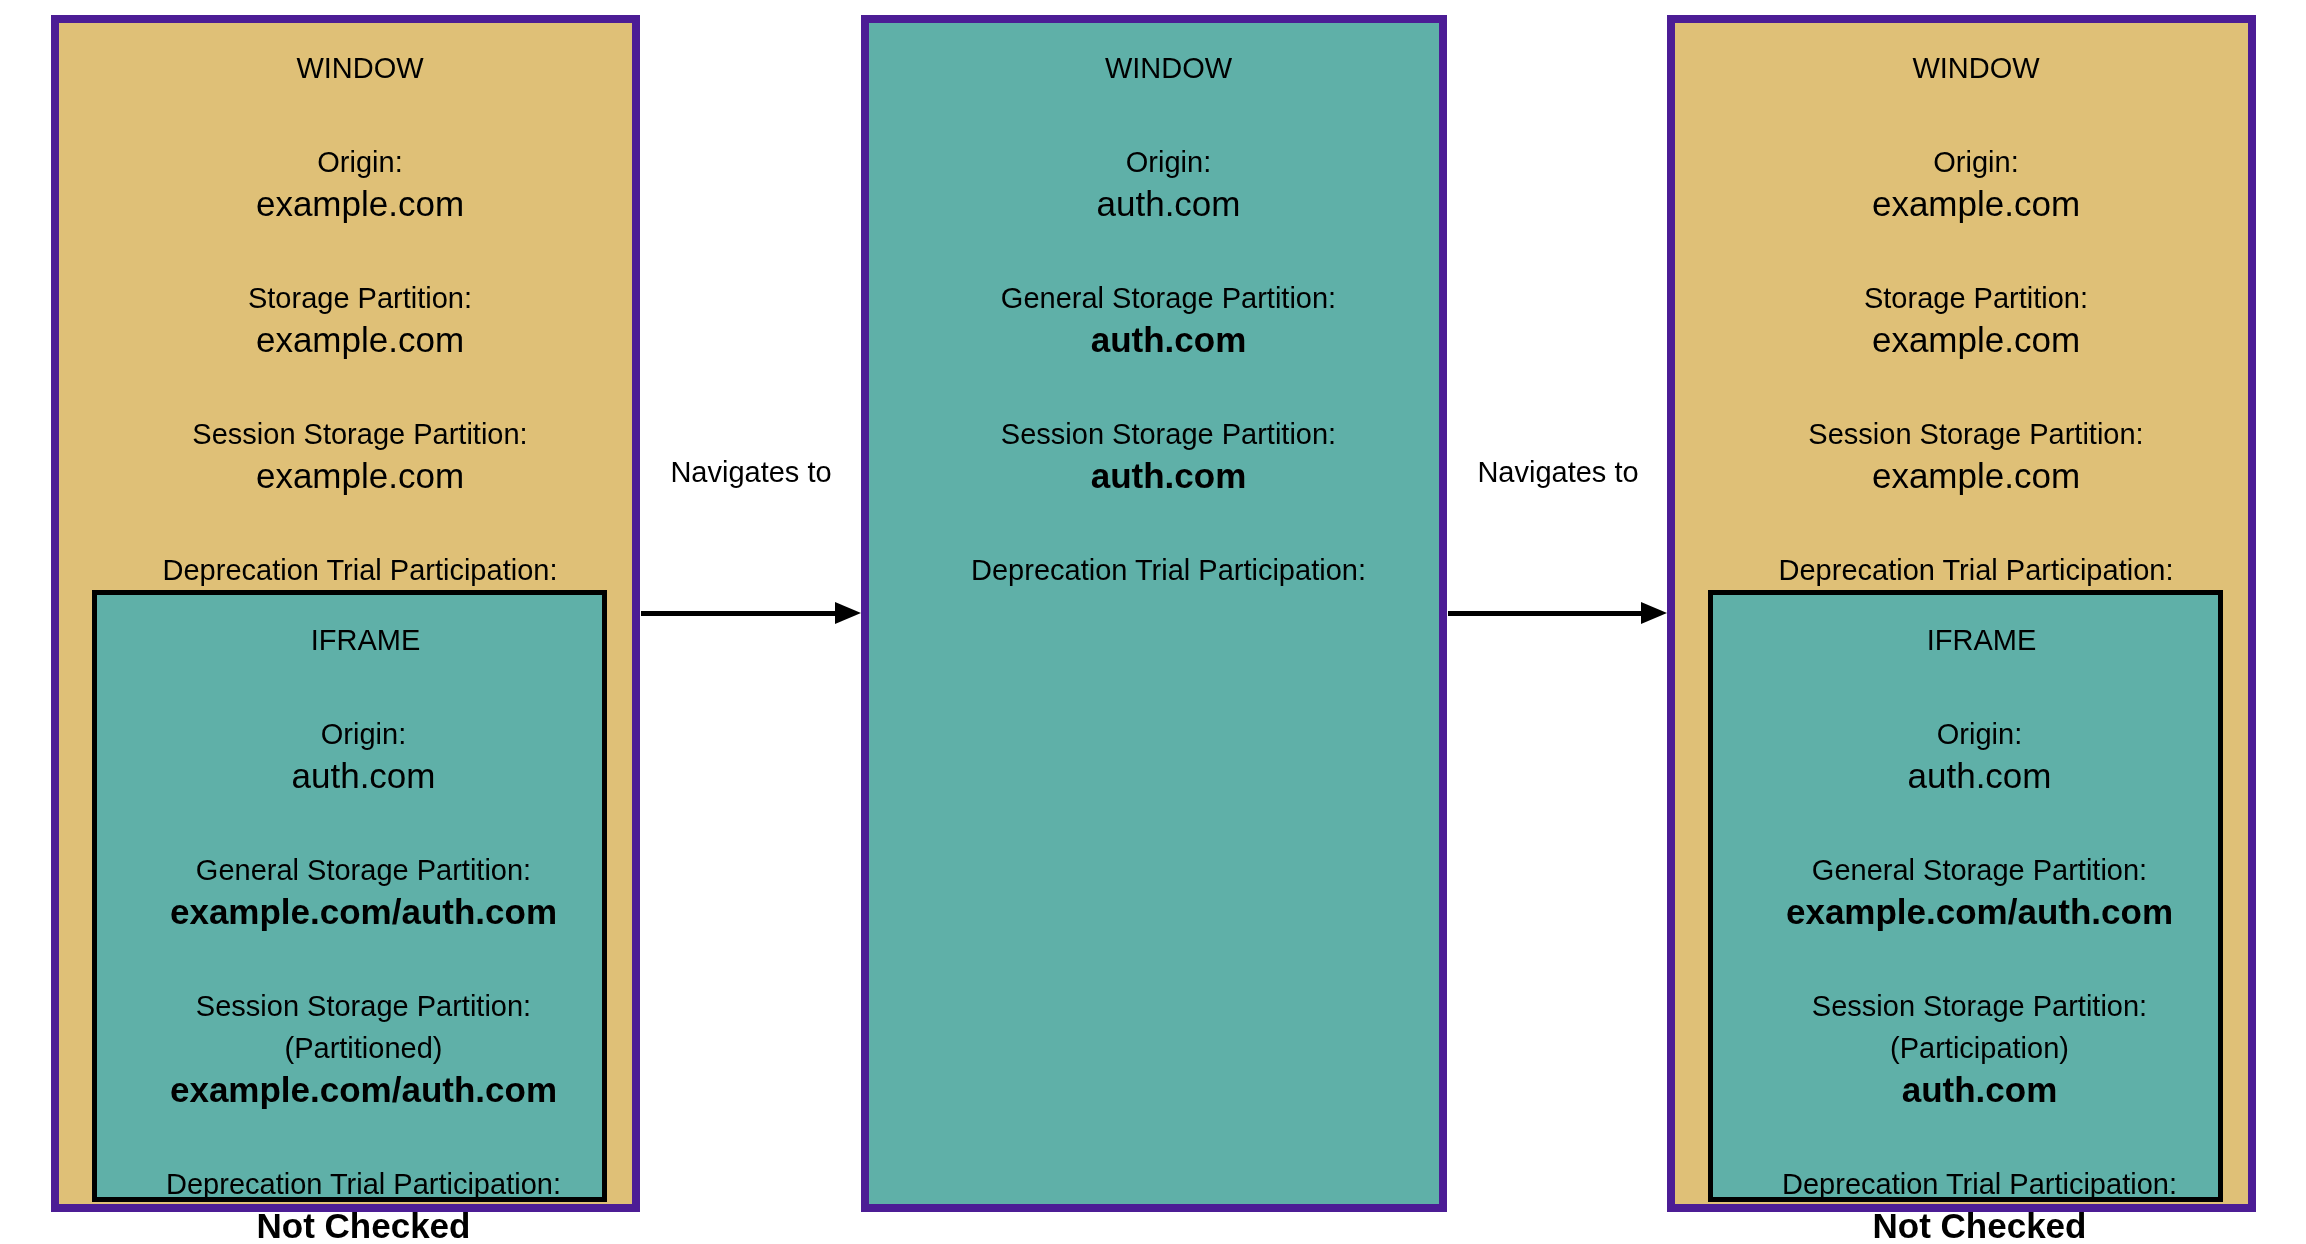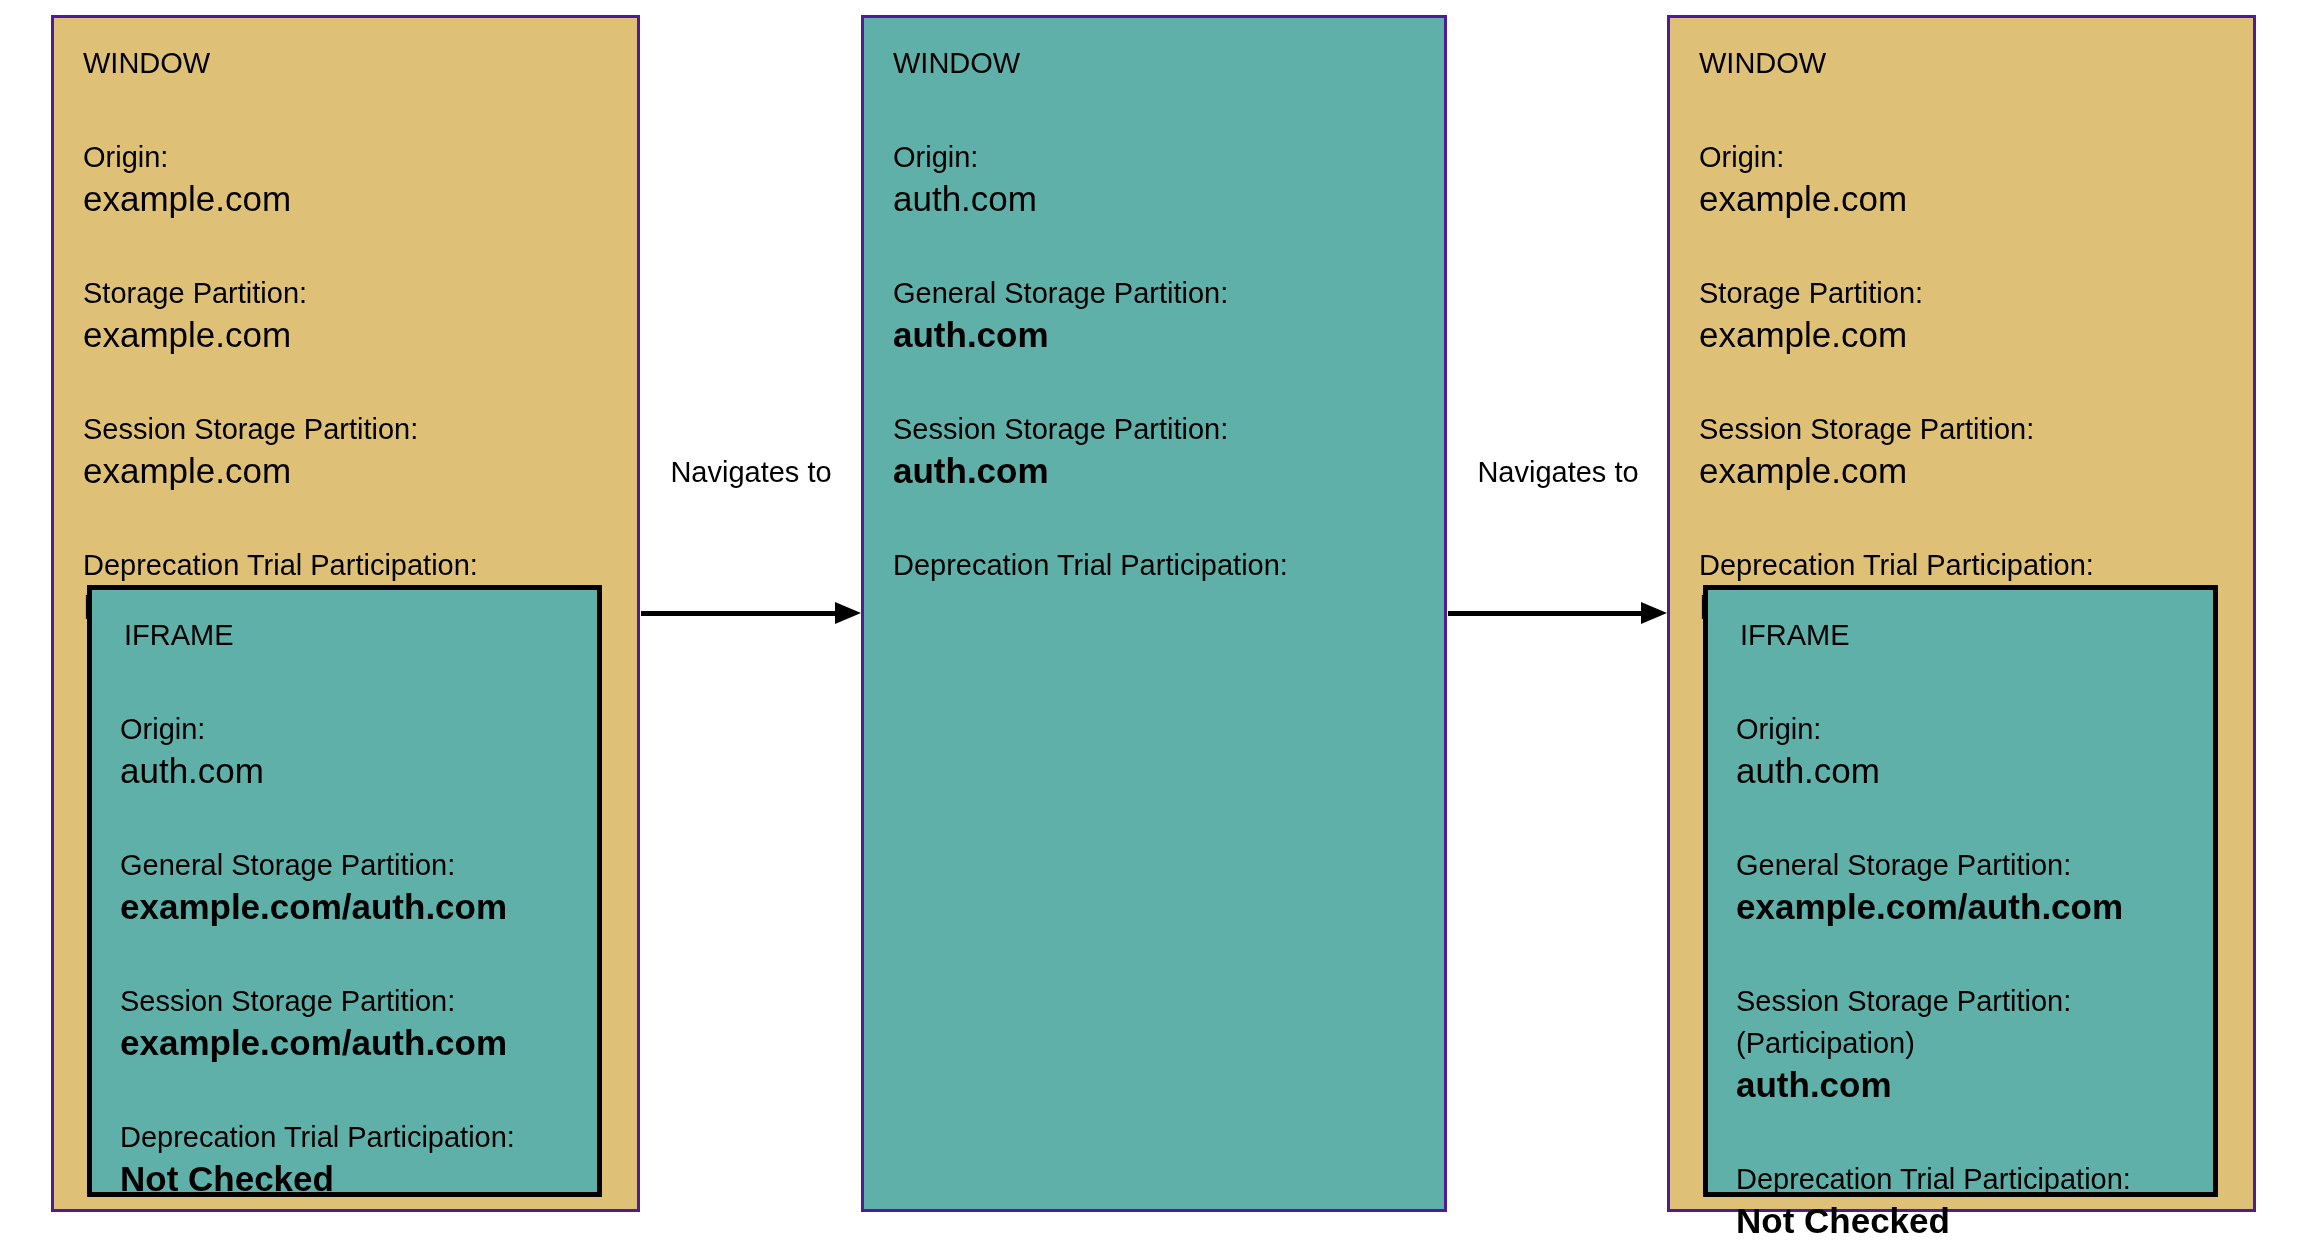--- a/index.html
+++ b/index.html
@@ -21,22 +21,23 @@
     position: absolute;
     inset: 0;
     width: 2306px;
     height: 1244px;
   }
 
   
   .panel {
     position: absolute;
     box-sizing: border-box;
-    border: 3px solid #4c1d95;
+    border: 8px solid #4c1d95;
     padding: 24px 0 0 0;
+    text-align: center;
   }
   .panel.tan   { background: #dfc077; }
   .panel.teal  { background: #5fb0a8; }
 
   .panel-title {
     font-size: 29px;
     line-height: 42px;
     padding-left: 29px;
     white-space: nowrap;
   }
@@ -156,20 +157,21 @@
         <div class="field-value">auth.com</div>
       </div>
 
       <div class="field-group">
         <div class="field-label">General Storage Partition:</div>
         <div class="field-value bold">example.com/auth.com</div>
       </div>
 
       <div class="field-group">
         <div class="field-label">Session Storage Partition:</div>
+        <div class="field-sub">(Partitioned)</div>
         <div class="field-value bold">example.com/auth.com</div>
       </div>
 
       <div class="field-group">
         <div class="field-label">Deprecation Trial Participation:</div>
         <div class="field-value bold">Not Checked</div>
       </div>
     </div>
   </div>
 

